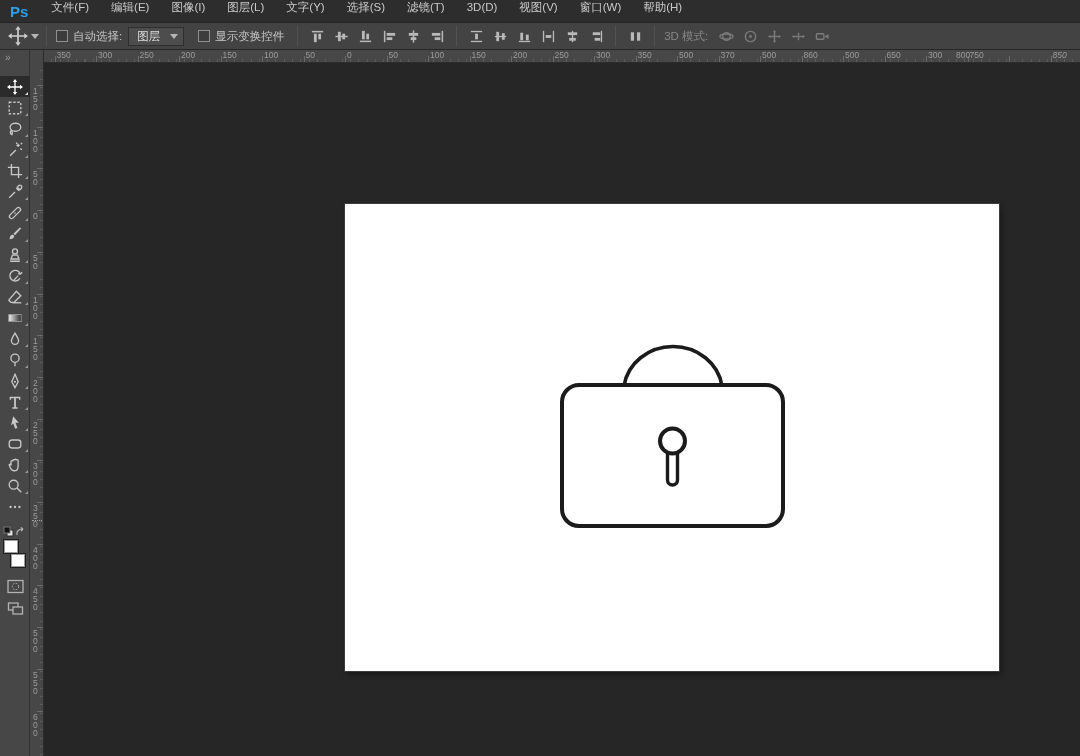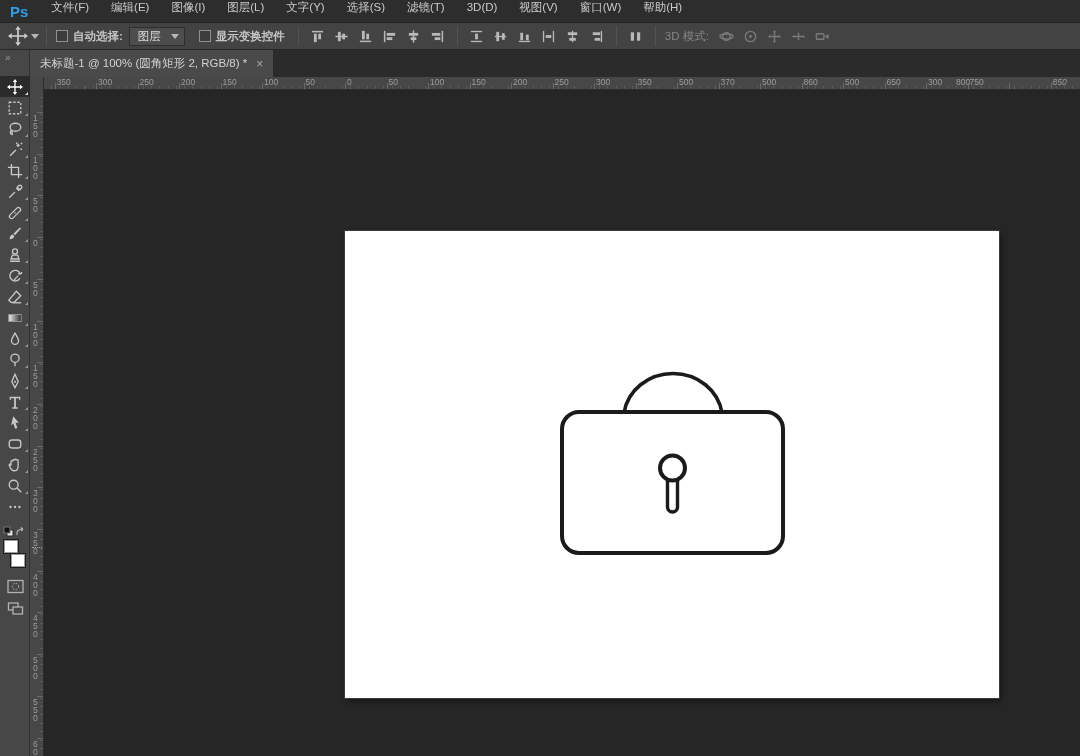--- a/index.html
+++ b/index.html
@@ -12,21 +12,21 @@
   .ps-logo { color:#2d9fe8; font-weight:bold; font-size:15px; padding:0 12px 0 10px; letter-spacing:0; }
   .menu-item { padding:4px 11px; height:38px; line-height:23px; cursor:default; }
 
   
   .optionsbar { height:27px; background:#434343; border-bottom:1px solid #272727;
     display:flex; align-items:center; color:#c6c6c6; font-size:11.5px; }
   .opt-sep { width:1px; height:20px; background:#333; border-right:1px solid #525252; margin:0 7px; }
   .opt-toolicon { width:20px; height:18px; color:#cfcfcf; margin-left:8px; display:flex; align-items:center; justify-content:center; }
   .caret { width:8px; height:6px; color:#b5b5b5; margin-left:3px; display:flex; align-items:center; }
   .checkbox { width:12px; height:12px; background:#3c3c3c; border:1px solid #8f8f8f; margin:0 5px 0 2px; }
-  .opt-label { margin-right:6px;font-weight:bold; }
+  .opt-label { margin-right:6px; }
   .dropdown { display:flex; align-items:center; background:#4d4d4d; border:1px solid #2e2e2e;
     height:19px; padding:0 5px 0 8px; min-width:52px; color:#dcdcdc; }
   .dropdown .caret { margin-left:10px; }
   .opt-icon { width:22px; height:20px; display:flex; align-items:center; justify-content:center;
     color:#b9b9b9; margin:0 1px; }
   .opt-icon svg { width:15px; height:15px; }
   .d3-group { display:flex; align-items:center; color:#7e7e7e; }
   .d3-group .opt-icon { color:#7a7a7a; }
   .d3-label { margin:0 6px 0 2px; color:#878787; }
 
@@ -440,26 +440,20 @@
     </div>
     <div class="small-btn">
       <svg width="17" height="15" viewBox="0 0 17 15">
           <rect x="1.5" y="2" width="9.5" height="7" fill="none" stroke="currentColor" stroke-width="1.3"></rect>
           <rect x="6" y="6" width="9.5" height="7" fill="#474747" stroke="currentColor" stroke-width="1.3"></rect>
         </svg>
     </div>
   </div>
 
   <div class="right-stack">
-    <div class="tabbar">
-      <div class="doc-tab">
-        <span>未标题-1 @ 100% (圆角矩形 2, RGB/8) *</span>
-        <span class="close">×</span>
-      </div>
-    </div>
     <div class="hruler-row">
       <div class="ruler-corner"></div>
       <div class="hruler" id="hruler">
           <div class="tick" style="left: 10.5px;"></div>
           <div class="rlabel" style="left: 12.5px;">350</div>
           <div class="tick" style="left: 52px;"></div>
           <div class="rlabel" style="left: 54px;">300</div>
           <div class="tick" style="left: 93.5px;"></div>
           <div class="rlabel" style="left: 95.5px;">250</div>
           <div class="tick" style="left: 135px;"></div>

